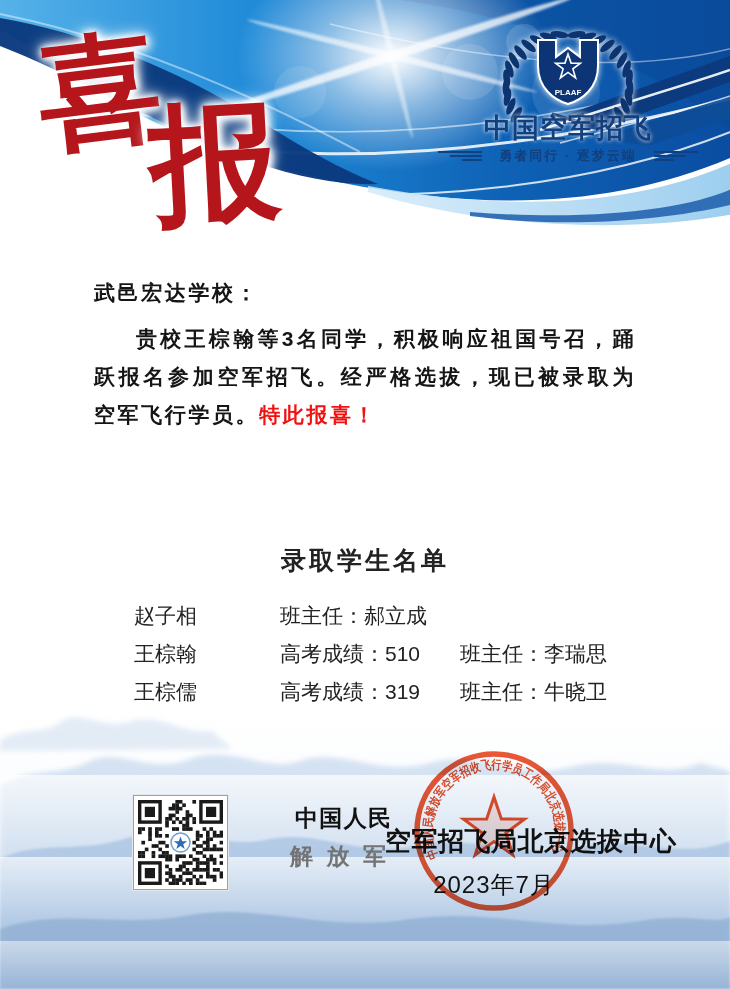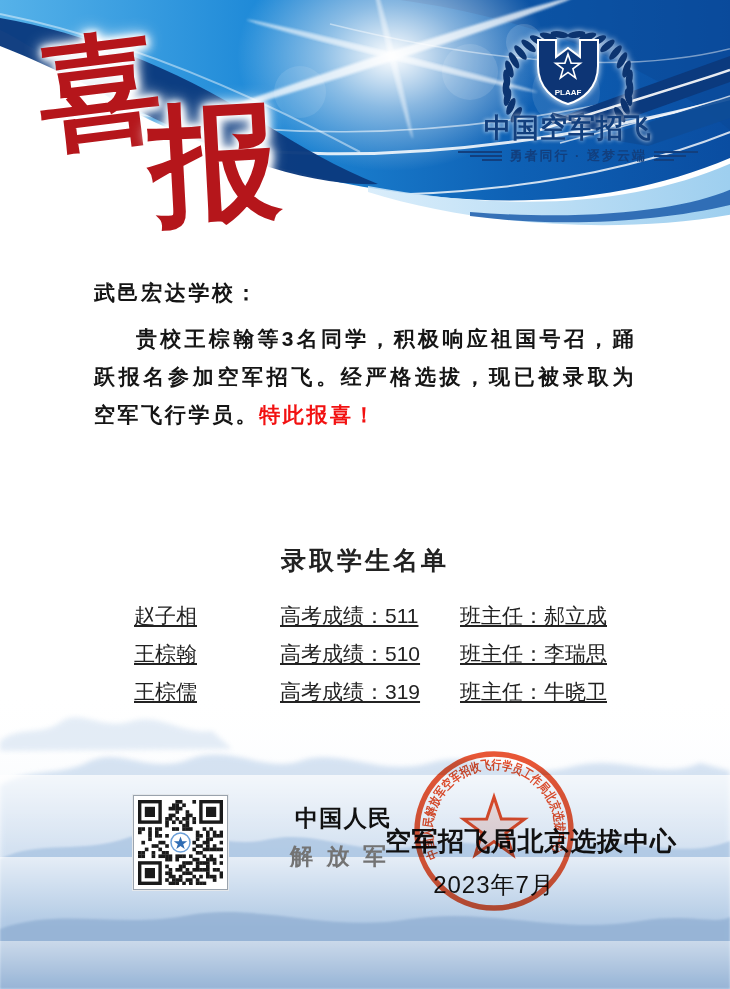--- a/index.html
+++ b/index.html
@@ -29,21 +29,21 @@
   .calli.c2{left:150px;top:98px;font-size:130px;transform:rotate(-3deg);}
   
   .emblem-svg{position:absolute;left:468px;top:24px;z-index:2;filter:drop-shadow(0 0 3px rgba(255,255,255,.9));}
   .org-name{
     position:absolute;left:448px;top:110px;width:240px;z-index:2;text-align:center;
     color:var(--logo-navy);font-size:27px;font-weight:700;letter-spacing:1px;
     text-shadow:0 0 4px rgba(255,255,255,.9);
   }
   .slogan-row{
     position:absolute;left:438px;top:147px;width:260px;z-index:2;
-    display:flex;align-items:center;justify-content:flex-end;gap:7px;
+    display:flex;align-items:center;justify-content:space-between;gap:7px;
   }
   .slogan-text{color:var(--logo-navy);font-size:13px;font-weight:700;letter-spacing:2px;white-space:nowrap;}
   .lines{display:flex;flex-direction:column;gap:2px;}
   .lines i{display:block;height:2px;background:var(--logo-navy);}
   .lines.l i{align-self:flex-end;}
   .lines.r i{align-self:flex-start;}
   .lines i:nth-child(1){width:44px;}
   .lines i:nth-child(2){width:32px;}
   .lines i:nth-child(3){width:20px;}
   
@@ -57,21 +57,21 @@
   .red{color:var(--highlight-red);}
   
   .roster{position:absolute;left:0;top:544px;width:730px;z-index:2;color:#222;}
   .roster-title{
     text-align:center;font-size:25px;letter-spacing:3px;font-weight:600;
     font-family:"DejaVu Serif",serif;
   }
   .roster-rows{margin-top:20px;}
   .roster-row{
     display:grid;grid-template-columns:146px 180px auto;margin-left:134px;
-    height:38px;align-items:center;font-size:21px;font-family:"DejaVu Serif",serif;text-decoration:underline;
+    height:38px;align-items:center;font-size:21px;font-family:"DejaVu Serif",serif;
   }
   .score-num{font-family:"Liberation Sans",sans-serif;font-size:21px;}
   
   .mountains{position:absolute;left:0;top:689px;z-index:1;}
   .qr{
     position:absolute;left:133px;top:795px;z-index:2;width:85px;height:85px;
     background:#fff;border:1px solid #9aa3ad;padding:4px;box-shadow:0 0 0 1px #e4e8ec;
   }
   .issuer1{position:absolute;left:295px;top:803px;width:96px;z-index:2;font-size:23px;font-weight:700;color:#111;text-align:justify;text-align-last:justify;}
   .issuer2{position:absolute;left:290px;top:841px;width:96px;z-index:2;font-size:23px;font-weight:700;color:#737373;text-align:justify;text-align-last:justify;}
@@ -212,21 +212,20 @@
   <div class="letter">
     <p>武邑宏达学校：</p>
     <p class="para"><span>贵校王棕翰等3名同学，积极响应祖国号召，踊跃报名参加空军招飞。经严格选拔，现已被录取为空军飞行学员。</span><span class="red">特此报喜！</span></p>
   </div>
 
   <div class="roster">
     <div class="roster-title">录取学生名单</div>
     <div class="roster-rows">
       <div class="roster-row">
         <span>赵子相</span>
-        <span><span>高考成绩：</span><span class="score-num">511</span></span>
         <span><span>班主任：</span><span>郝立成</span></span>
       </div>
       <div class="roster-row">
         <span>王棕翰</span>
         <span><span>高考成绩：</span><span class="score-num">510</span></span>
         <span><span>班主任：</span><span>李瑞思</span></span>
       </div>
       <div class="roster-row">
         <span>王棕儒</span>
         <span><span>高考成绩：</span><span class="score-num">319</span></span>

